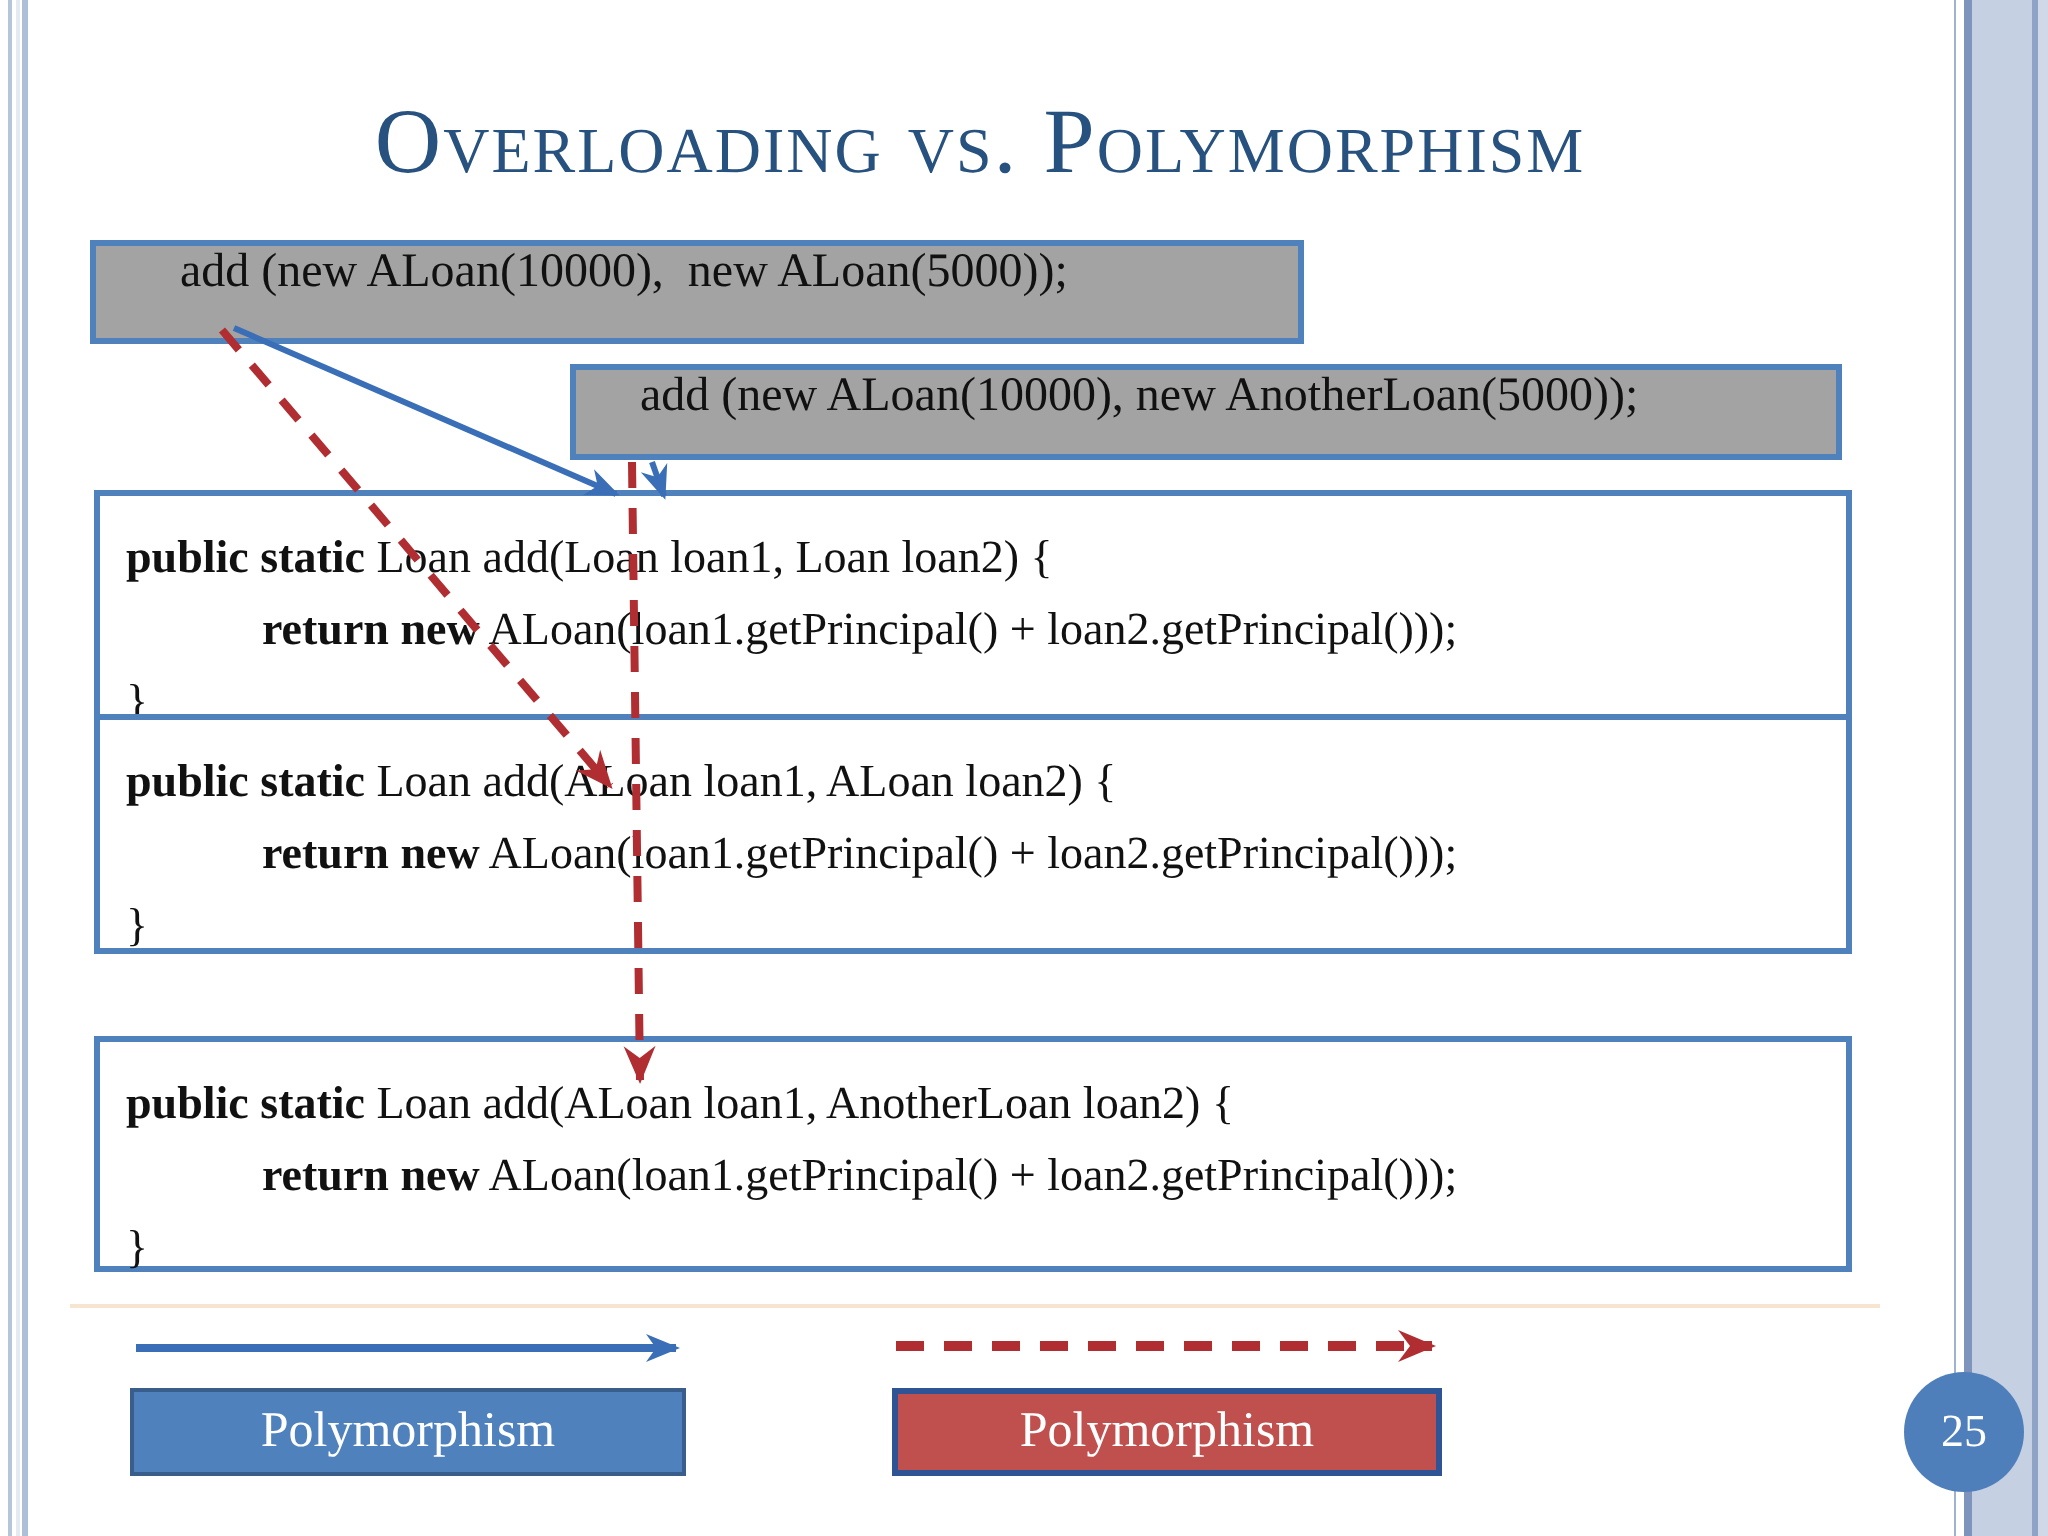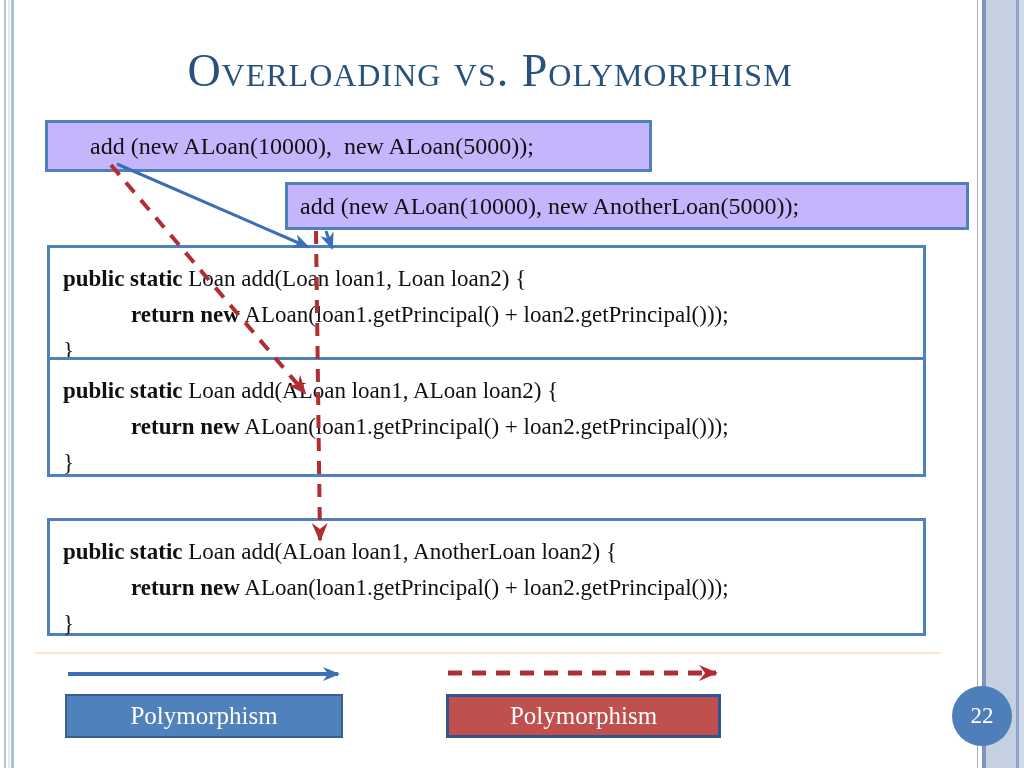--- a/index.html
+++ b/index.html
@@ -12,22 +12,22 @@
   
   .vstripe{position:absolute;top:0;height:768px;}
   
   .title{
     left:0;top:44px;width:980px;text-align:center;
     font-variant:small-caps;font-size:46px;letter-spacing:1px;
     color:var(--title-color,#27517E);font-weight:500;
   }
   
   .callbox{
-    border:3px solid var(--accent-blue,#4F81BD);background:#c4b5fd;
-    display:flex;align-items:center;box-sizing:border-box;
+    border:3px solid var(--accent-blue,#4F81BD);background:#a3a3a3;
+    display:flex;box-sizing:border-box;
     font-size:24px;color:#111;white-space:pre;
   }
   
   .codebox{
     border:3px solid var(--accent-blue,#4F81BD);background:#fff;
     box-sizing:border-box;left:47px;width:879px;height:120px;
     padding:13px 0 0 13px;font-size:23px;color:#111;
   }
   .code-line{white-space:pre;line-height:36px;}
   .code-line.indent{padding-left:68px;}
@@ -71,21 +71,21 @@
 <div class="vstripe" style="left:986px;width:30px;background:#c6d0e3;"></div>
 <div class="vstripe" style="left:1016px;width:3px;background:#8fa3c4;"></div>
 <div class="vstripe" style="left:1019px;width:5px;background:#d0d9e8;"></div>
 
 <div class="abs title">Overloading vs. Polymorphism</div>
 
 <div class="abs callbox" style="left:45px;top:120px;width:607px;height:52px;padding-left:42px;">
   <span>add (new ALoan(10000),  new ALoan(5000));</span>
 </div>
 
-<div class="abs callbox" style="left:285px;top:182px;width:684px;height:48px;padding-left:12px;">
+<div class="abs callbox" style="left:285px;top:182px;width:636px;height:48px;padding-left:32px;">
   <span>add (new ALoan(10000), new AnotherLoan(5000));</span>
 </div>
 
 <div class="abs codebox" style="top:245px;">
   <div class="code-line"><span class="kw">public static</span><span> Loan add(Loan loan1, Loan loan2) {</span></div>
   <div class="code-line indent"><span class="kw">return new</span><span> ALoan(loan1.getPrincipal() + loan2.getPrincipal()));</span></div>
   <div class="code-line">}</div>
 </div>
 
 <div class="abs codebox" style="top:357px;">
@@ -123,14 +123,14 @@
 </svg>
 
 <div class="abs legendbox blue" style="left:65px;top:694px;width:278px;height:44px;">
   <span>Polymorphism</span>
 </div>
 <div class="abs legendbox red" style="left:446px;top:694px;width:275px;height:44px;">
   <span>Polymorphism</span>
 </div>
 
 <div class="abs page-circle">
-  <span>22</span>
+  <span>25</span>
 </div>
 
 </body></html>

